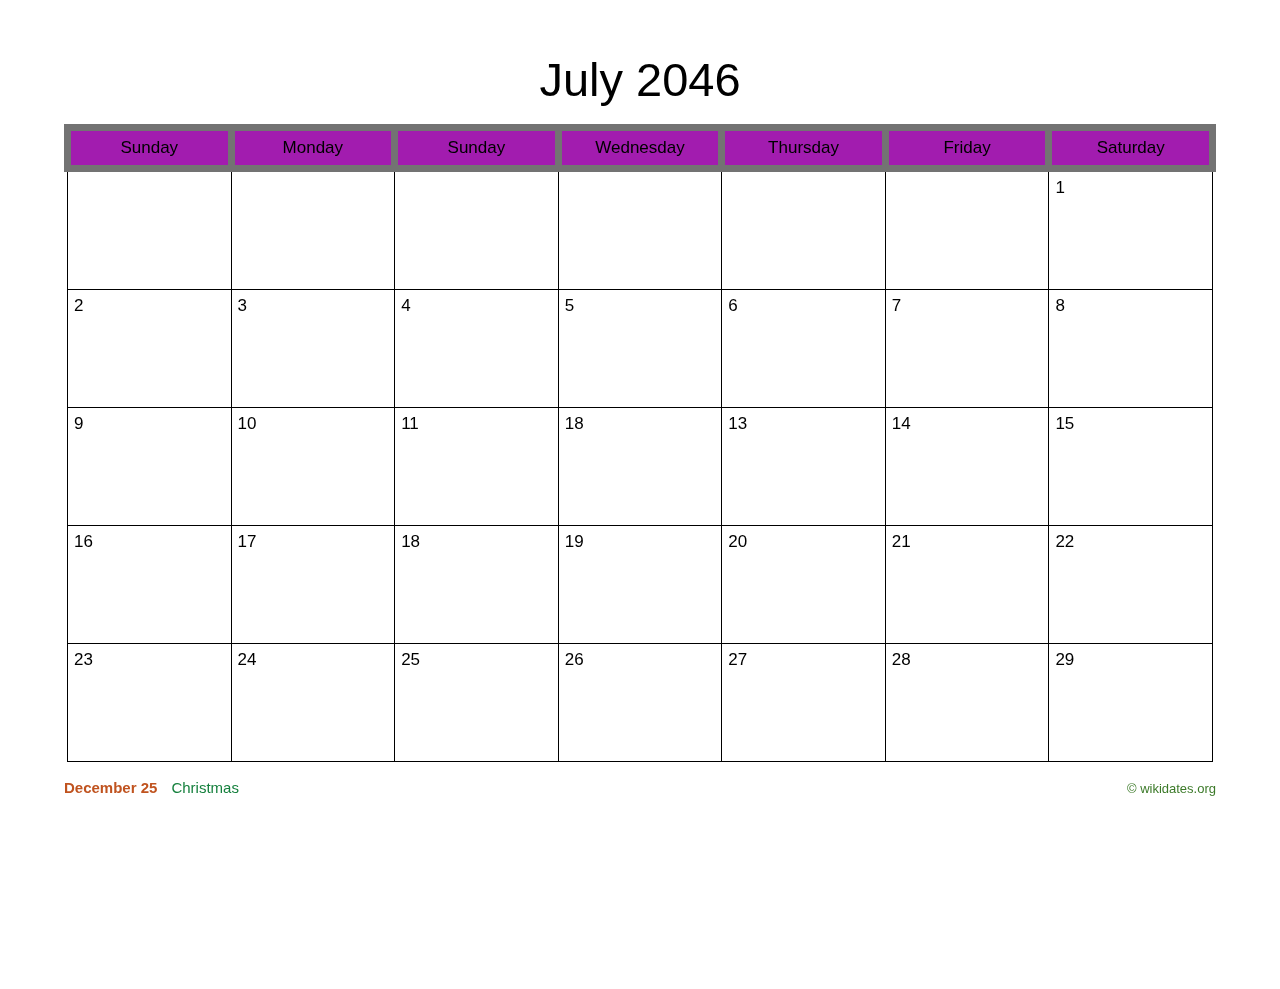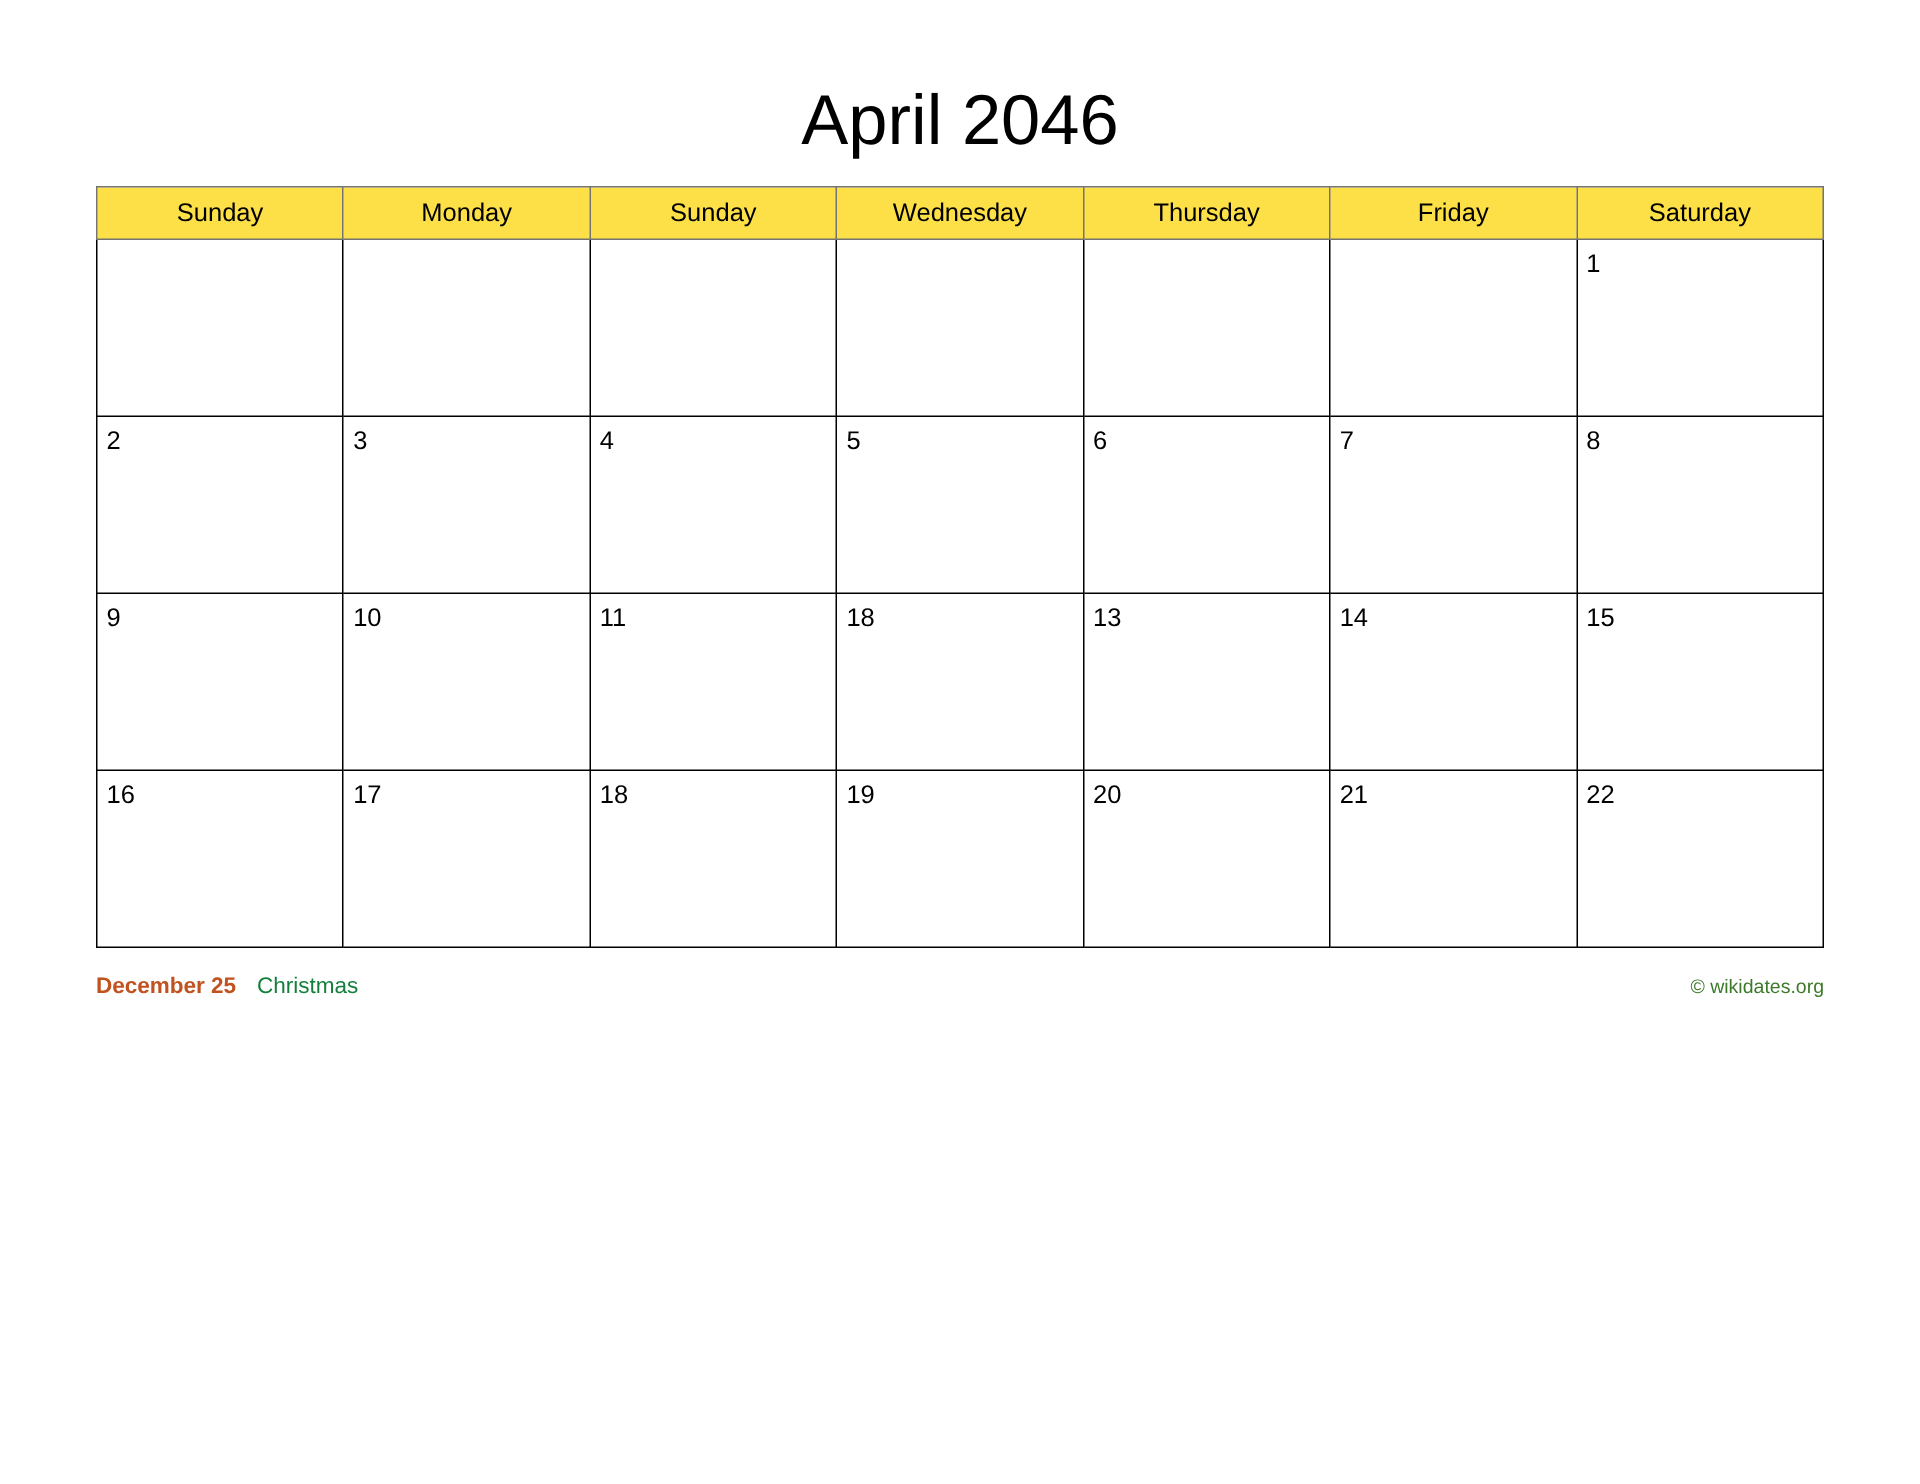--- a/index.html
+++ b/index.html
@@ -33,28 +33,28 @@
   }
   .cal-wrap {
     margin: 20px 64px 0 64px;
   }
   table.calendar {
     border-collapse: collapse;
     width: 1152px;
     table-layout: fixed;
   }
   table.calendar th {
-    border: 1px solid #737373;
+    border: 7px solid #737373;
     font-size: 17px;
     font-weight: normal;
     text-align: center;
     height: 34px;
     padding: 0;
     vertical-align: middle;
-    background: #fde047;
+    background: #a21caf;
   }
   table.calendar td {
     border: 1px solid #000000;
     height: 117px;
     width: 164.5px;
     padding: 0;
     vertical-align: top;
     background: #ffffff;
   }
   .daynum {
@@ -91,21 +91,21 @@
     color: #3c7a29;
     font-size: 13px;
     white-space: nowrap;
   }
 </style>
 </head>
 <body>
 
 <div class="page">
 
-  <h1 class="cal-title">April 2046</h1>
+  <h1 class="cal-title">July 2046</h1>
 
   <div class="cal-wrap">
     <table class="calendar">
       <thead>
         <tr>
           <th>Sunday</th>
           <th>Monday</th>
           <th>Sunday</th>
           <th>Wednesday</th>
           <th>Thursday</th>
@@ -199,20 +199,43 @@
           <td>
               <span class="daynum">20</span>
             </td>
           <td>
               <span class="daynum">21</span>
             </td>
           <td>
               <span class="daynum">22</span>
             </td>
         </tr>
+        <tr>
+          <td>
+              <span class="daynum">23</span>
+            </td>
+          <td>
+              <span class="daynum">24</span>
+            </td>
+          <td>
+              <span class="daynum">25</span>
+            </td>
+          <td>
+              <span class="daynum">26</span>
+            </td>
+          <td>
+              <span class="daynum">27</span>
+            </td>
+          <td>
+              <span class="daynum">28</span>
+            </td>
+          <td>
+              <span class="daynum">29</span>
+            </td>
+        </tr>
       </tbody>
     </table>
   </div>
 
   <div class="footer">
     <div class="holidays">
       <span class="holiday-date">December 25</span>
       <span class="holiday-name">Christmas</span>
     </div>
     <div class="credit">© wikidates.org</div>

